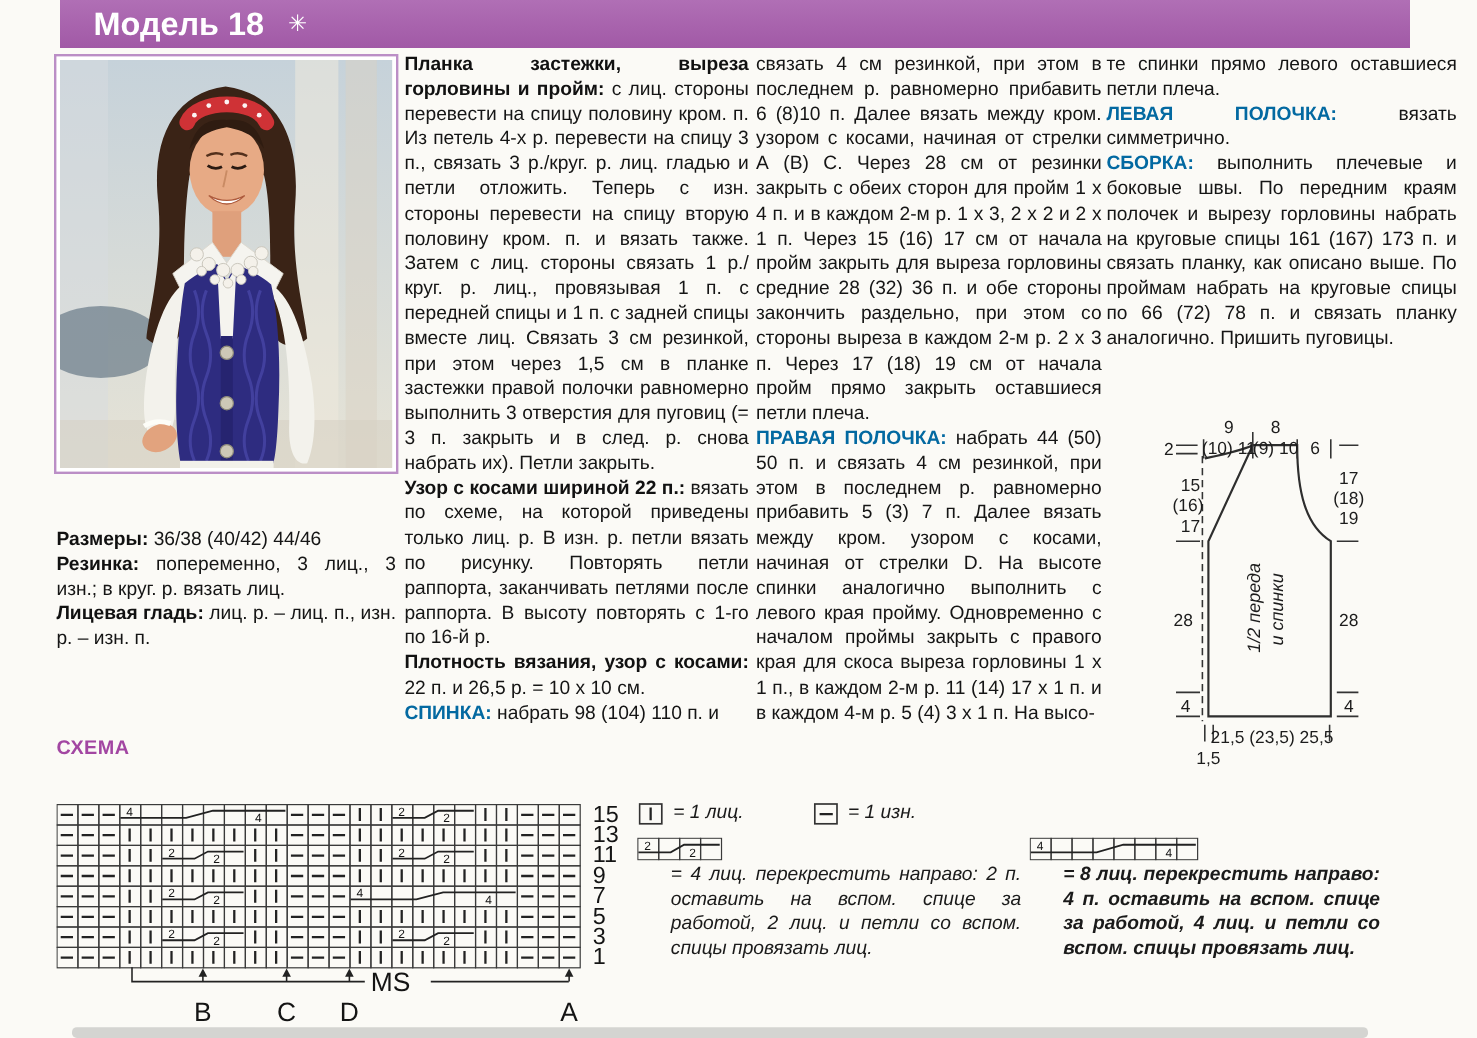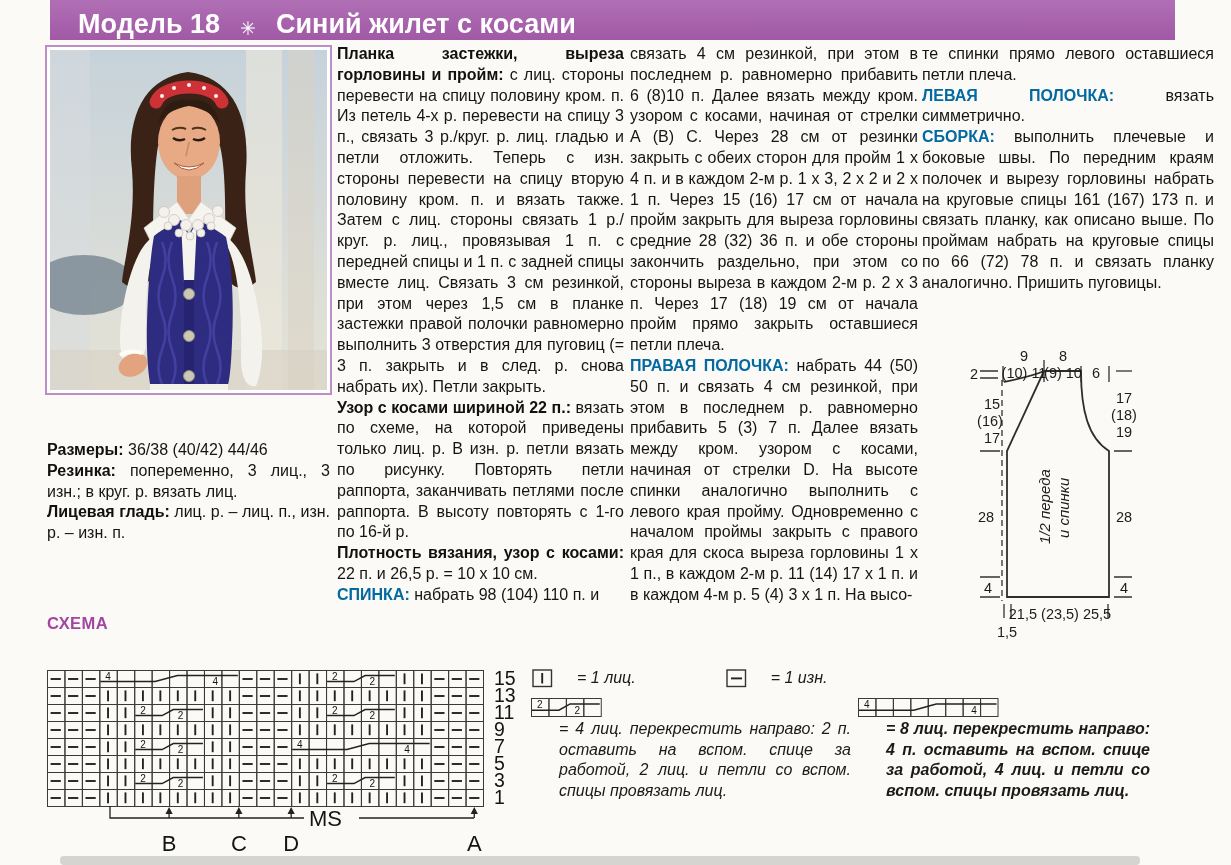--- a/index.html
+++ b/index.html
@@ -8,34 +8,33 @@
   .abs{position:absolute;}
   .bt{margin:0;font-size:16px;line-height:20.8px;text-align:justify;color:#151515;}
   .bt b{font-weight:700;color:#111;}
   .pk{color:#0369a1;font-weight:700;}
   .sect{font-weight:700;font-size:16.5px;color:#a246a2;letter-spacing:.4px;}
   .hdr{display:flex;align-items:center;background:linear-gradient(#b06fb5,#a159a6);
        color:#fff;font-weight:700;font-size:27px;}
   .hdr .star{font-size:19px;margin:0 20px;font-weight:400;}
   .photo-frame{border:2px solid #bb8ec6;padding:3px;background:#fff;}
   .leg-it{font-style:italic;font-size:16px;line-height:20.5px;color:#1a1a1a;text-align:justify;margin:0;}
-  .leg-row{display:flex;align-items:center;gap:24px;}
+  .leg-row{display:flex;align-items:center;gap:8px;}
   svg text{font-family:"Liberation Sans",sans-serif;}
   .sch-t{font-size:14.5px;fill:#1c1c1c;}
   .sch-i{font-size:15px;font-style:italic;fill:#1c1c1c;}
 </style>
 </head>
 <body>
 
 <div id="page">
 
-  <div class="abs hdr" style="left:50px;top:0;width:1125px;height:40px;padding-left:28px;box-sizing:border-box;align-items:flex-end;">
+  <div class="abs hdr" style="left:50px;top:0;width:1125px;height:40px;padding-left:28px;box-sizing:border-box;">
     <span>Модель 18</span>
     <span class="star">✳</span>
-    <span>Синий жилет с косами</span>
   </div>
 
   <div class="abs photo-frame" style="left:45px;top:45px;width:277px;height:340px;">
     <svg width="277" height="340" viewBox="0 0 277 340">
       <defs>
         <linearGradient id="pbg" x1="0" y1="0" x2="0" y2="1">
           <stop offset="0" stop-color="#c6d2da"></stop>
             <stop offset="1" stop-color="#e6e3d6"></stop>
         </linearGradient>
       </defs>

